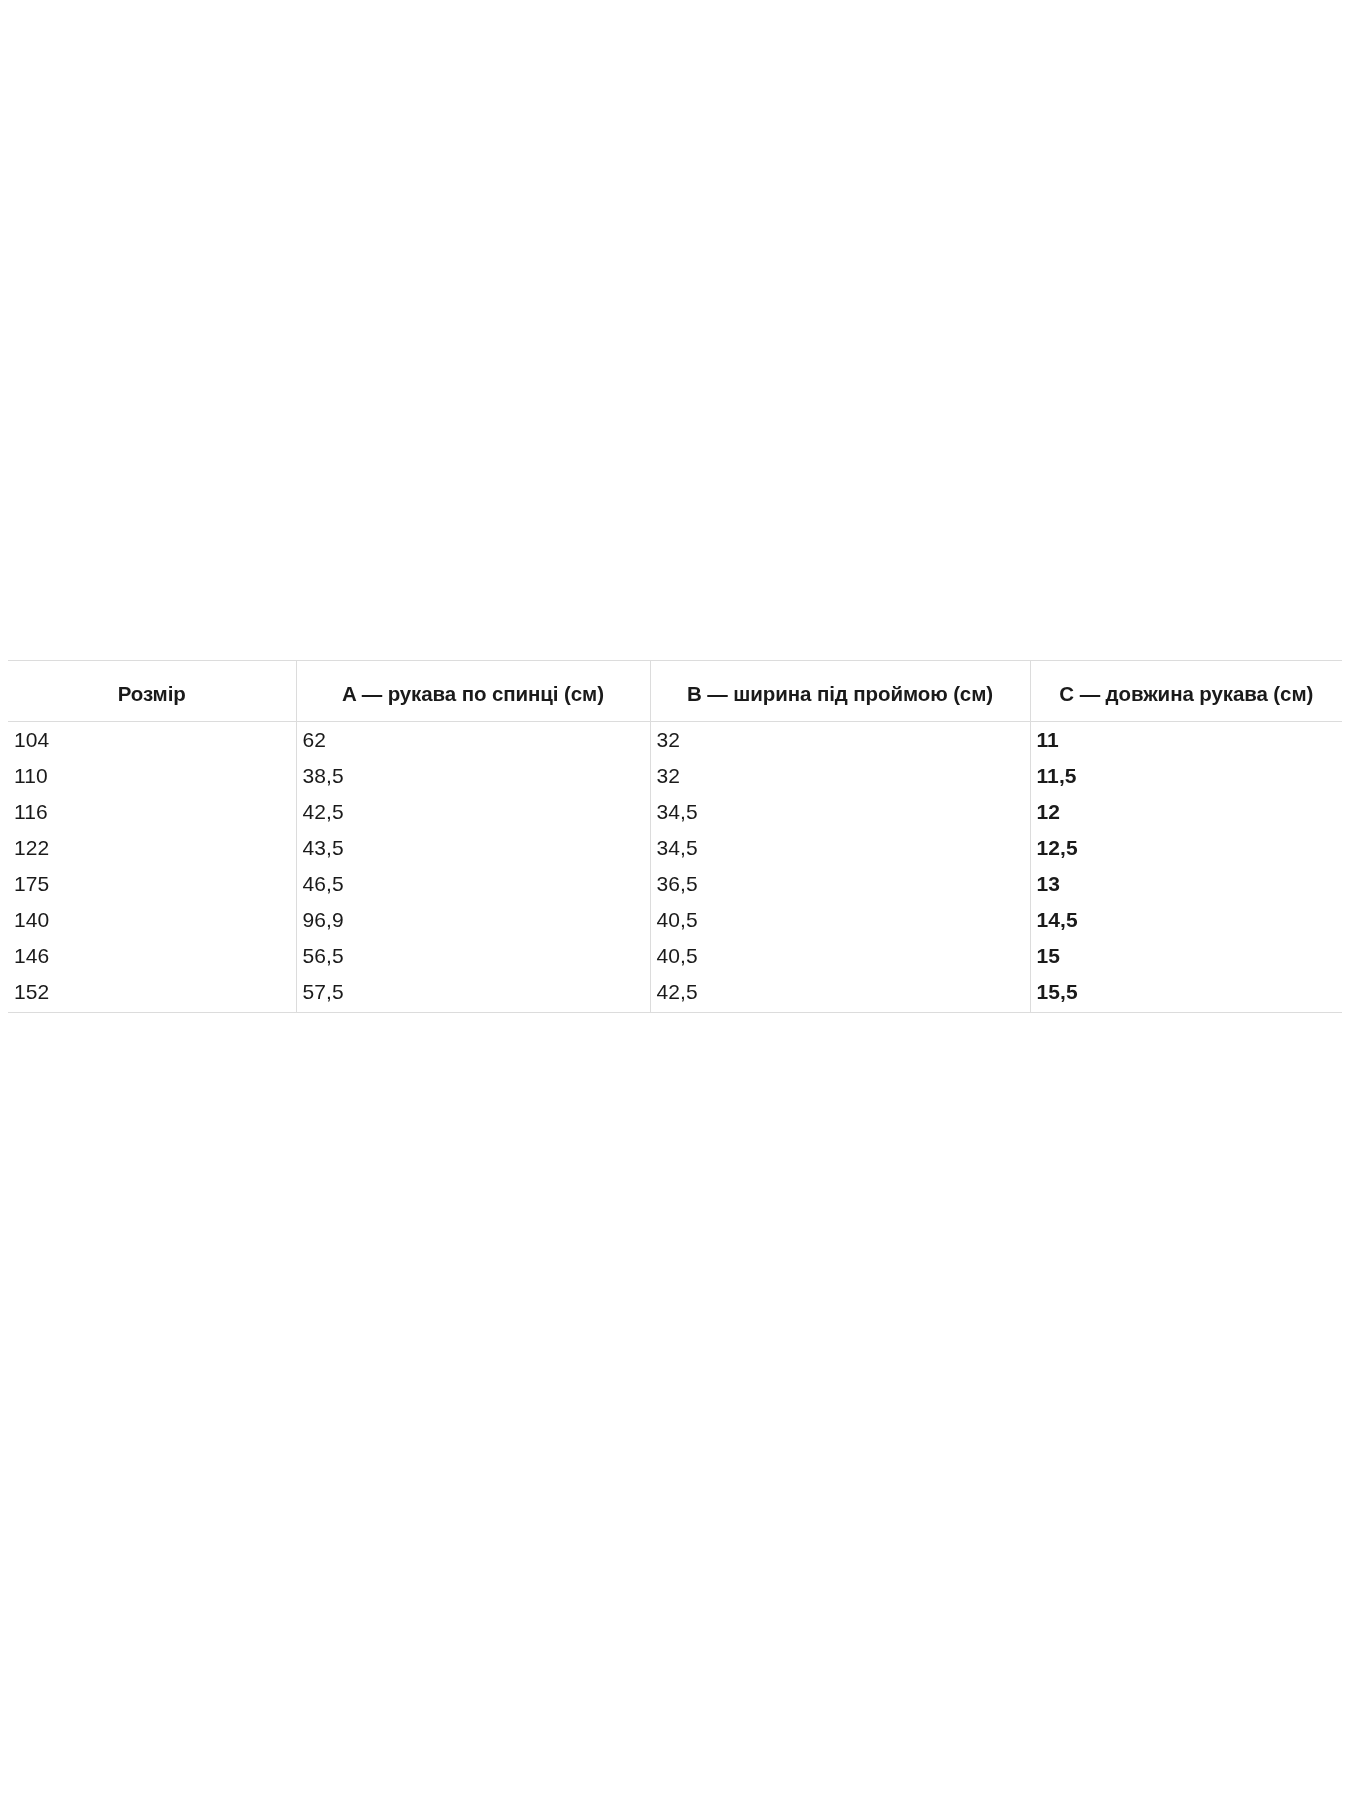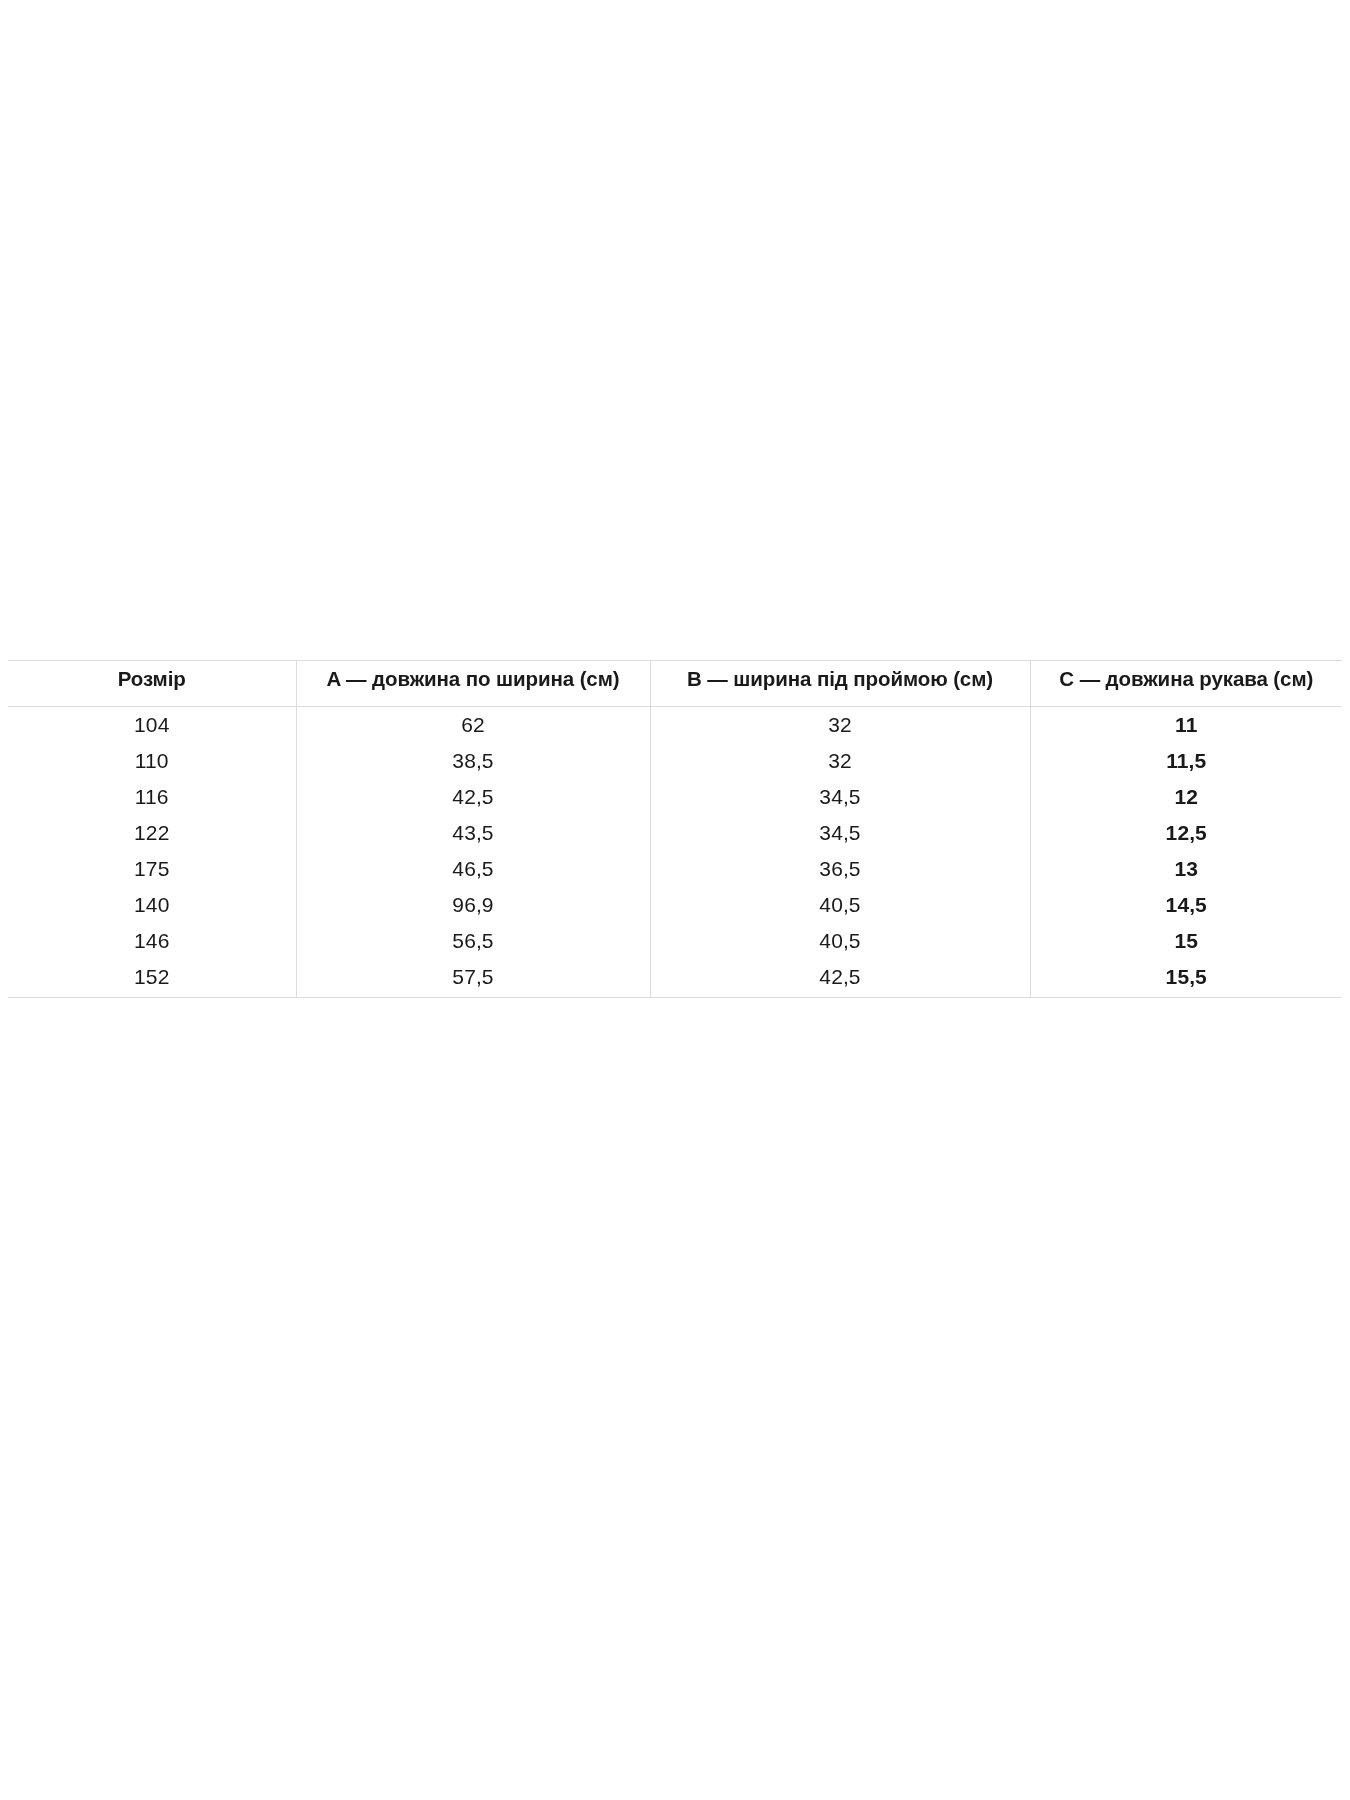--- a/index.html
+++ b/index.html
@@ -26,35 +26,35 @@
   table.size-table {
     border-collapse: collapse;
     width: 100%;
     table-layout: fixed;
   }
 
   table.size-table thead th {
     font-size: 20.5px;
     font-weight: bold;
     text-align: center;
-    padding: 6px 6px 15px 6px;
+    padding: 21px 6px 15px 6px;
     border-top: 1px solid #dcdcdc;
     border-bottom: 1px solid #dcdcdc;
     border-right: 1px solid #dcdcdc;
     white-space: nowrap;
     letter-spacing: -0.1px;
   }
   table.size-table thead th:last-child {
     border-right: none;
   }
 
   table.size-table tbody td {
     font-size: 21px;
     font-weight: normal;
-    text-align: center;
+    text-align: left;
     padding: 6px 6px 6px 6px;
     border-right: 1px solid #dcdcdc;
     letter-spacing: 0.1px;
   }
   table.size-table tbody td:last-child {
     border-right: none;
     font-weight: bold;
   }
   table.size-table tbody tr:last-child td {
     border-bottom: 1px solid #dcdcdc;
@@ -73,21 +73,21 @@
   <table class="size-table">
     <colgroup>
       <col class="c-size">
       <col class="c-a">
       <col class="c-b">
       <col class="c-c">
     </colgroup>
     <thead>
       <tr>
         <th>Розмір</th>
-        <th>A — довжина по ширина (см)</th>
+        <th>A — рукава по спинці (см)</th>
         <th>B — ширина під проймою (см)</th>
         <th>C — довжина рукава (см)</th>
       </tr>
     </thead>
     <tbody>
       <tr>
         <td>104</td>
         <td>62</td>
         <td>32</td>
         <td>11</td>

